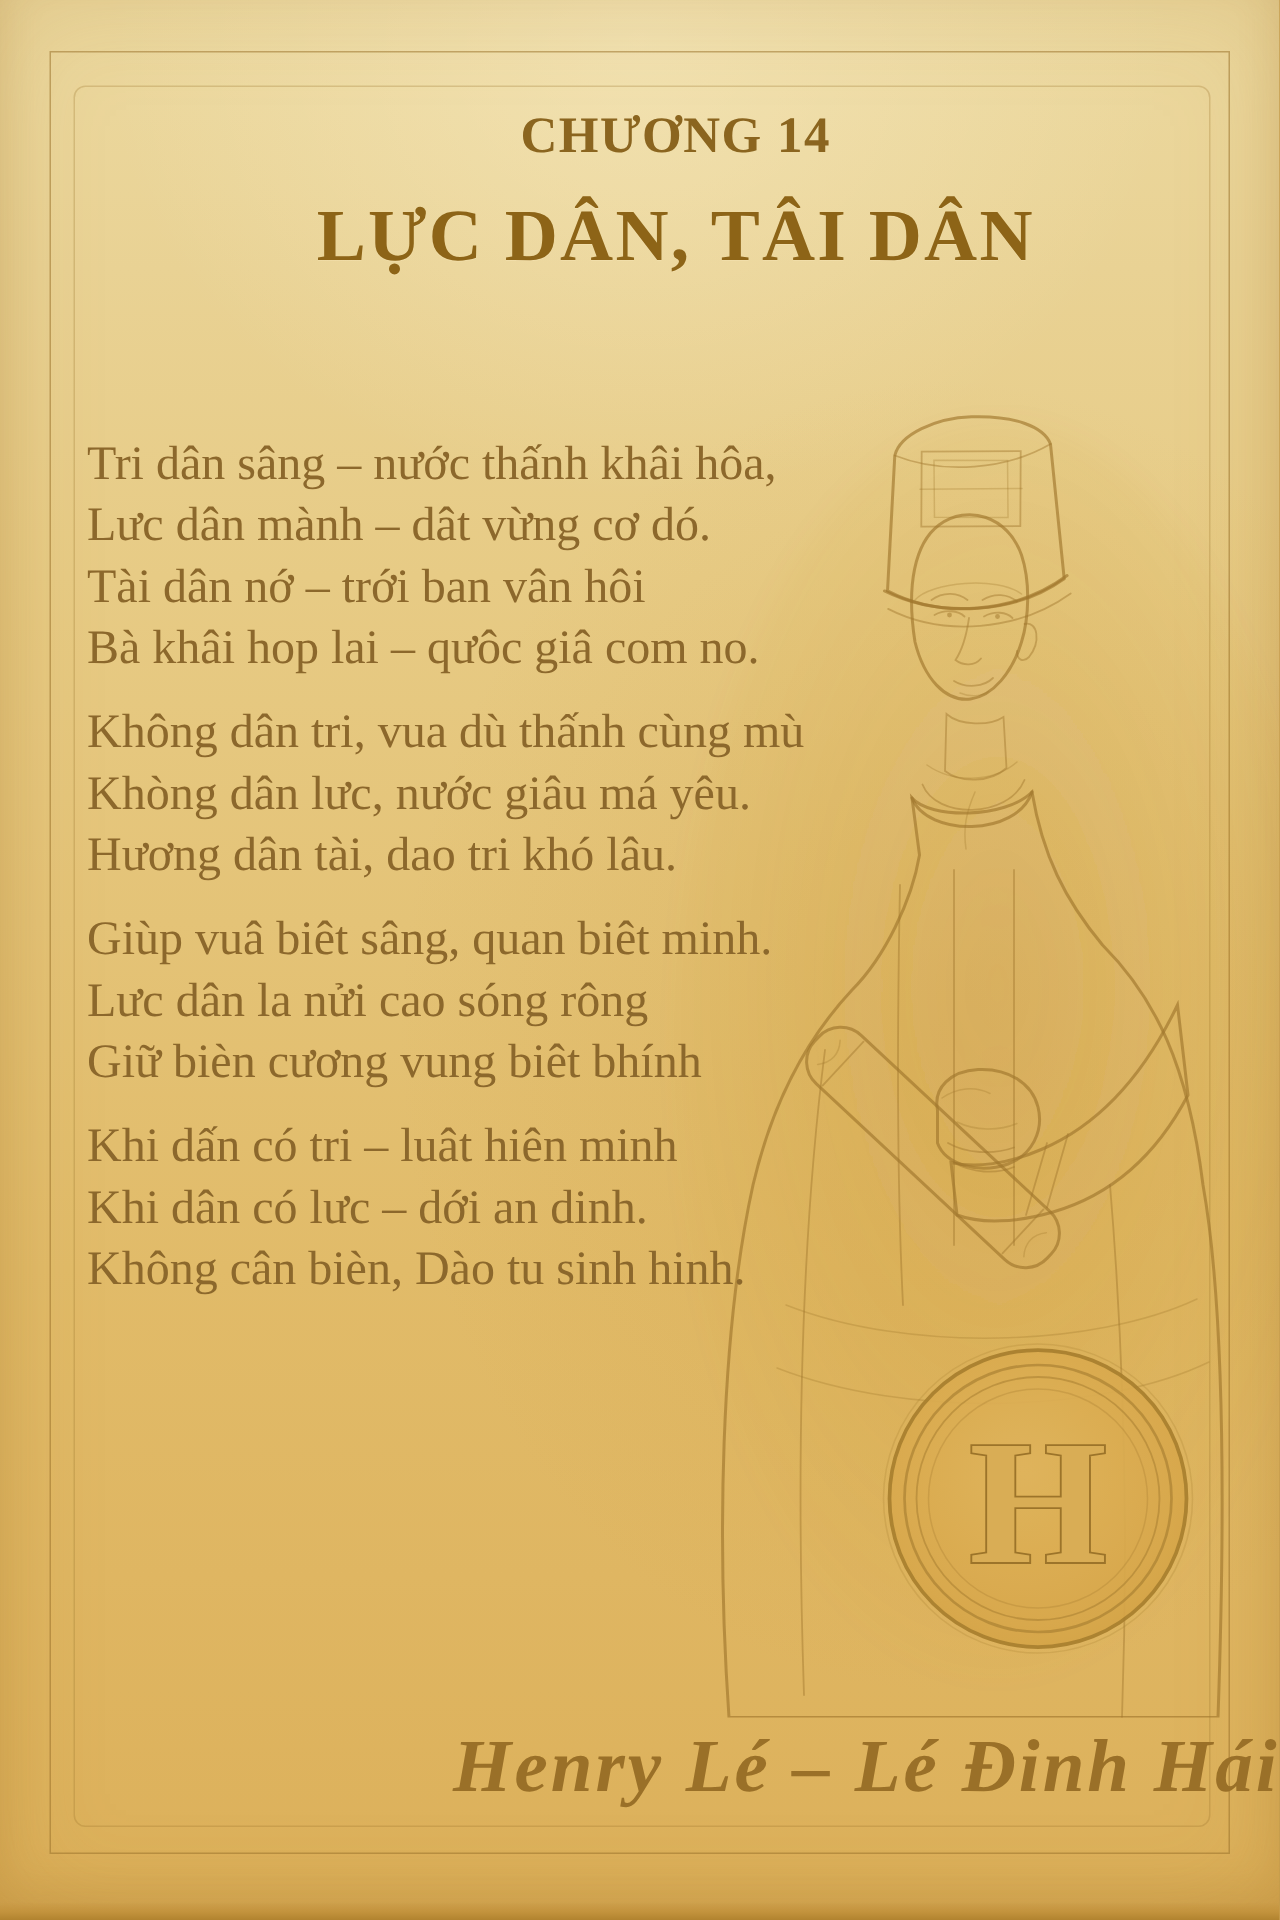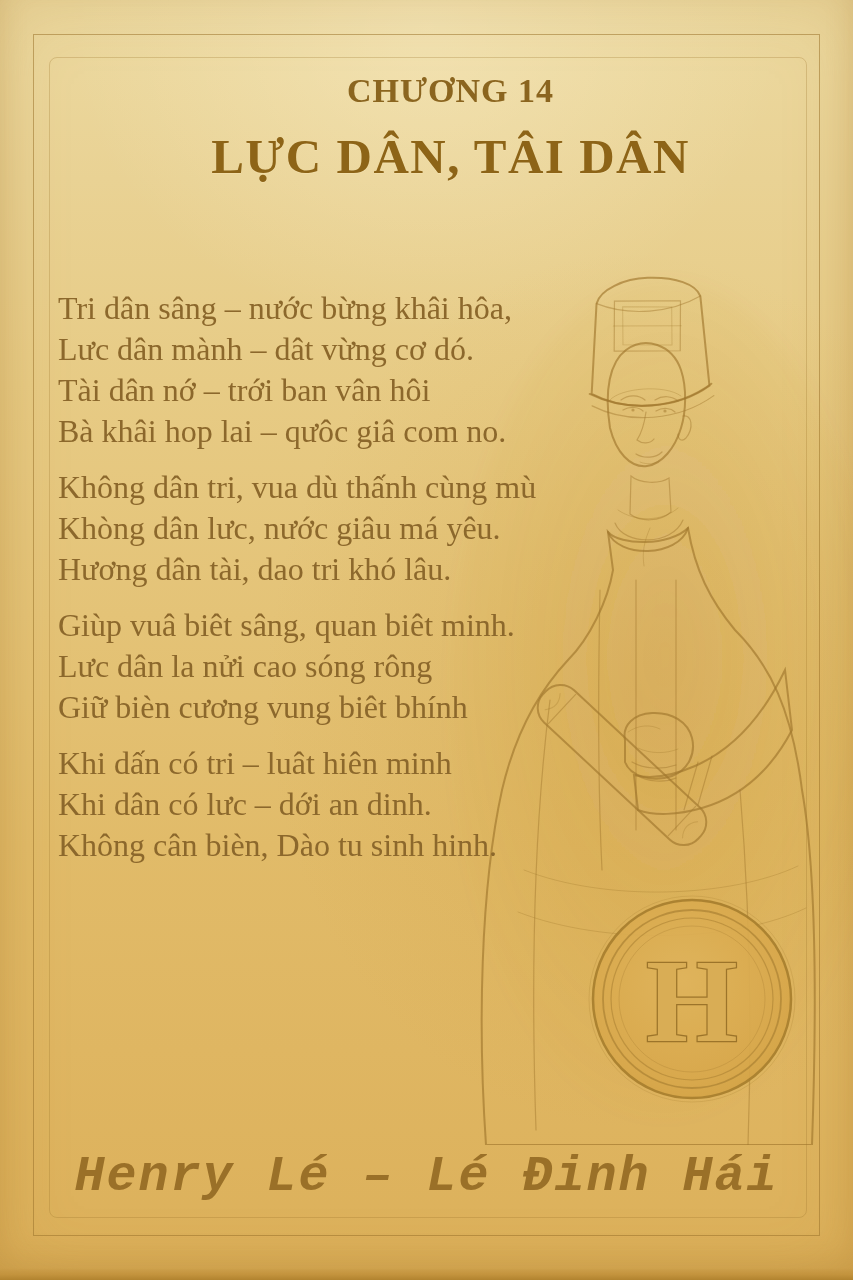--- a/index.html
+++ b/index.html
@@ -26,22 +26,22 @@
     border:1px solid rgba(154,114,44,.28);border-radius:8px;
   }
   .header{position:absolute;left:0;right:0;top:72px;text-align:center;color:#8d6519;padding-left:48px;}
   .chapter{font-size:34px;font-weight:700;letter-spacing:1px;color:#8b651f;}
   .title{font-size:49px;font-weight:700;letter-spacing:1.5px;line-height:66px;margin-top:14px;
          color:#8d6417;text-shadow:0 1px 0 rgba(255,240,200,.25);}
   .poem{position:absolute;left:58px;top:288px;color:#8c682c;font-size:32px;}
   .stanza{margin-bottom:15px;}
   .pline{height:41px;line-height:41px;white-space:nowrap;}
   .signature{
-    position:absolute;left:0;right:0;top:1148px;text-align:center;
-    font-style:italic;font-weight:600;font-size:50px;letter-spacing:2px;color:#9a7028;font-family:Liberation Mono, monospace;
+    position:absolute;left:0;right:0;top:1148px;text-align:right;
+    font-style:italic;font-weight:600;font-size:50px;letter-spacing:2px;color:#9a7028;
   }
   .figure-svg{position:absolute;left:440px;top:270px;width:413px;height:875px;}
   .stroke{stroke:#9f762c;fill:none;stroke-width:2;opacity:.65;stroke-linecap:round;}
   .stroke-thin{stroke:#9f762c;fill:none;stroke-width:1.2;opacity:.45;stroke-linecap:round;}
   .stroke-faint{stroke:#9f762c;fill:none;stroke-width:1;opacity:.3;stroke-linecap:round;}
 </style>
 </head>
 <body>
 
 <div class="page">
@@ -142,21 +142,21 @@
 
   <div class="header">
     <div class="chapter">CHƯƠNG 14</div>
     <div class="title">
       <div>LỰC DÂN, TÂI DÂN</div>
     </div>
   </div>
 
   <div class="poem">
     <div class="stanza">
-      <div class="pline">Tri dân sâng – nước bừng khâi hôa,</div>
+      <div class="pline">Tri dân sâng – nước thấnh khâi hôa,</div>
       <div class="pline">Lưc dân mành – dât vừng cơ dó.</div>
       <div class="pline">Tài dân nớ – trới ban vân hôi</div>
       <div class="pline">Bà khâi hop lai – qưôc giâ com no.</div>
     </div>
     <div class="stanza">
       <div class="pline">Không dân tri, vua dù thấnh cùng mù</div>
       <div class="pline">Khòng dân lưc, nước giâu má yêu.</div>
       <div class="pline">Hương dân tài, dao tri khó lâu.</div>
     </div>
     <div class="stanza">

